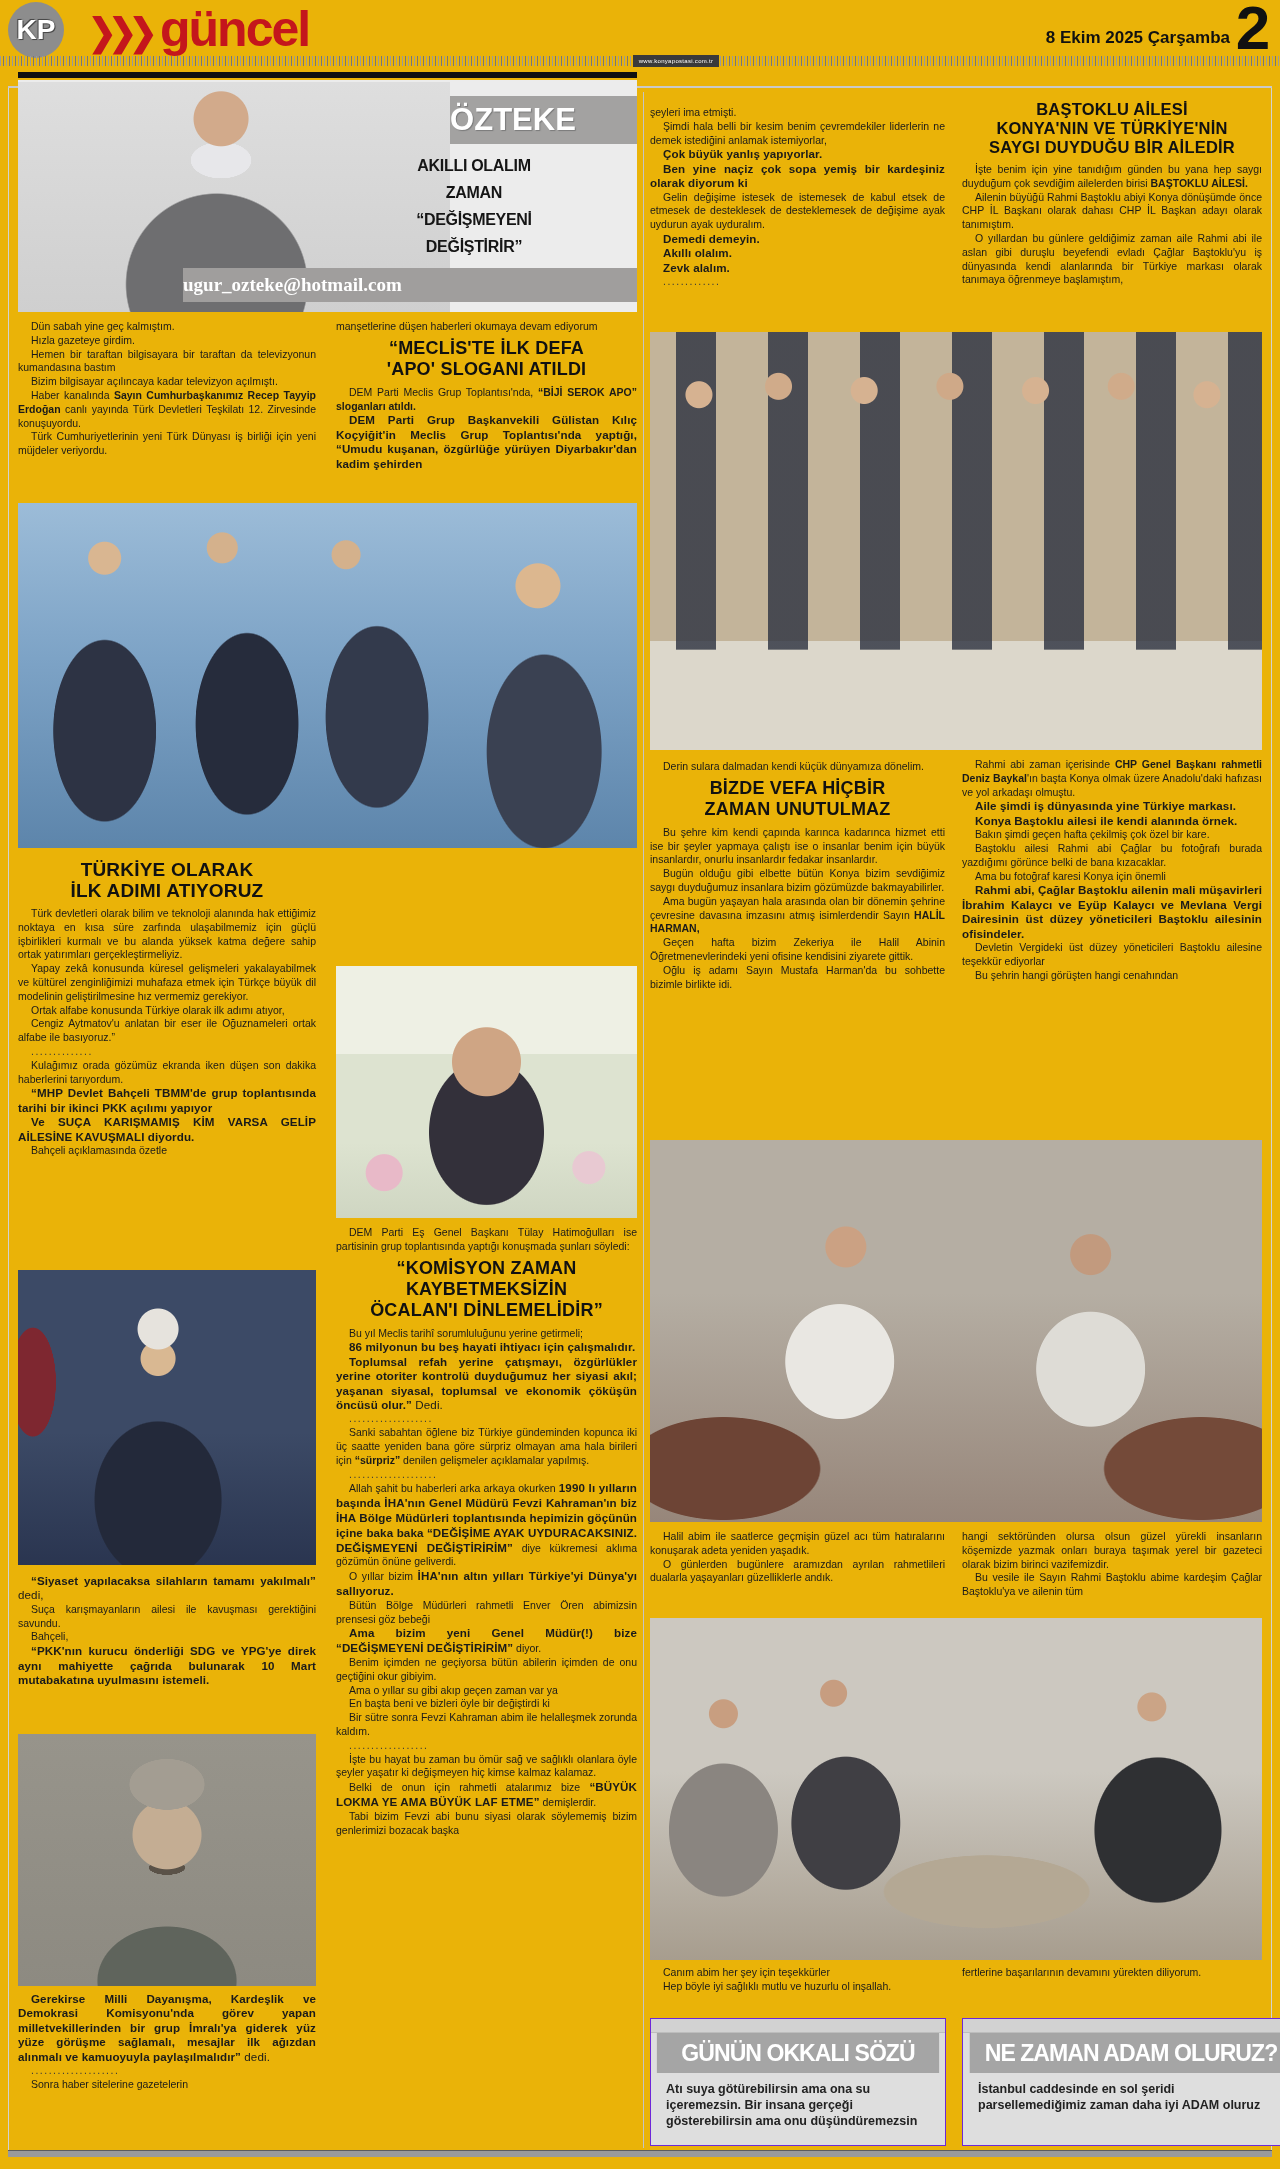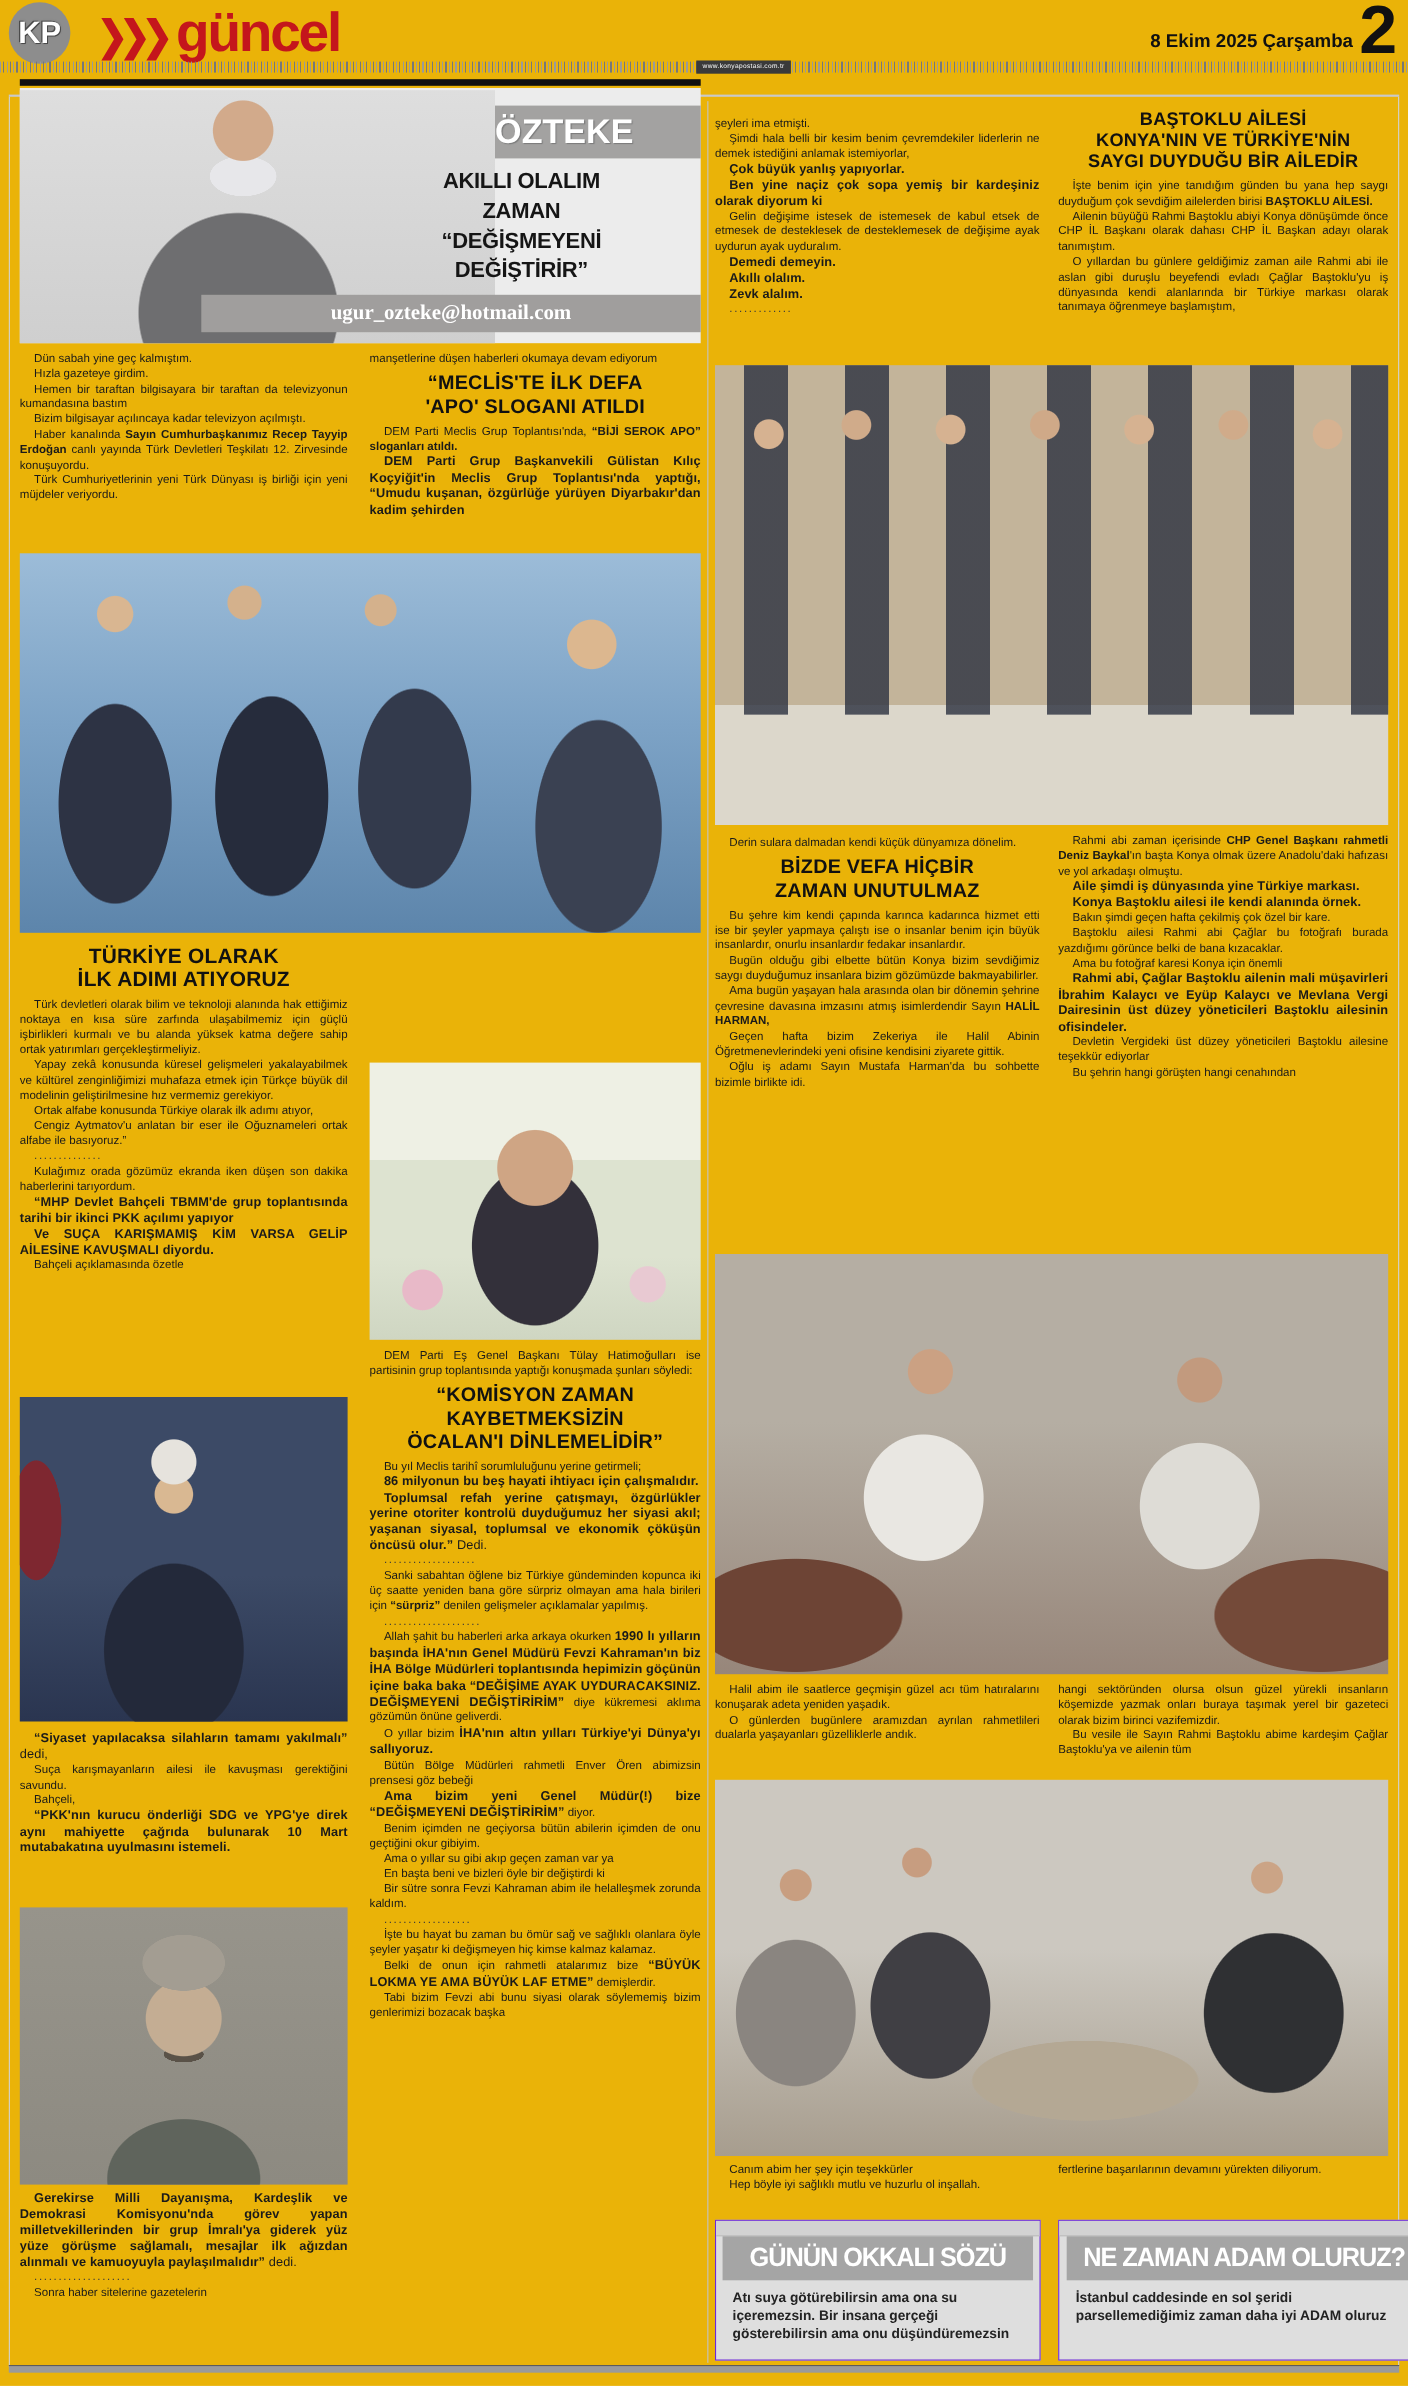--- a/index.html
+++ b/index.html
@@ -30,24 +30,24 @@
   .author-banner{position:absolute;left:100px;top:24px;width:519px;height:48px;background:#a3a2a1;
                  color:#fff;font-weight:800;font-size:31px;line-height:48px;text-align:center;padding-left:190px;
                  box-sizing:border-box;text-shadow:1px 1px 1px #7a7a7a;}
   .author-photo{position:absolute;left:0;top:10px;width:432px;height:230px;
      background:
        radial-gradient(circle at 47% 16%, #d2aa8b 0 27px, rgba(0,0,0,0) 28px),
        radial-gradient(ellipse 50px 30px at 47% 34%, #e7e7ea 0 60%, rgba(0,0,0,0) 61%),
        radial-gradient(ellipse 150px 150px at 46% 88%, #6e6e70 0 60%, rgba(0,0,0,0) 61%),
        linear-gradient(180deg,#dedede 0%,#cfcfcf 100%);}
   .author-headline{position:absolute;left:300px;top:80px;width:312px;text-align:center;
-                   font-weight:800;color:#151515;font-size:20px;line-height:27px;letter-spacing:-.3px;}
+                   font-weight:800;color:#151515;font-size:16px;line-height:27px;letter-spacing:-.3px;}
   .author-email{position:absolute;left:165px;top:196px;width:454px;height:34px;background:#a09e9d;
                 color:#fff;font-family:"Liberation Serif",serif;font-weight:700;font-size:19px;
-                line-height:34px;text-align:center;}
+                line-height:34px;text-align:left;}
   
   .col{font-size:10.5px;line-height:13.8px;text-align:justify;}
   .col p{margin:0;text-indent:13px;}
   .col p.noind{text-indent:0;}
   .bq{font-weight:700;font-size:11.6px;line-height:14.4px;letter-spacing:.1px;}
   .dots{text-indent:13px;letter-spacing:1.5px;color:#3a3a3a;}
   .h-sec{font-weight:800;text-align:center;text-indent:0 !important;letter-spacing:.2px;color:#111;}
   .h-big{font-size:19px;line-height:21px;margin:5px 0 6px;}
   .h-med{font-size:18px;line-height:21px;margin:4px 0 6px;}
   .h-sm{font-size:16.5px;line-height:19px;margin:0 0 6px;}

